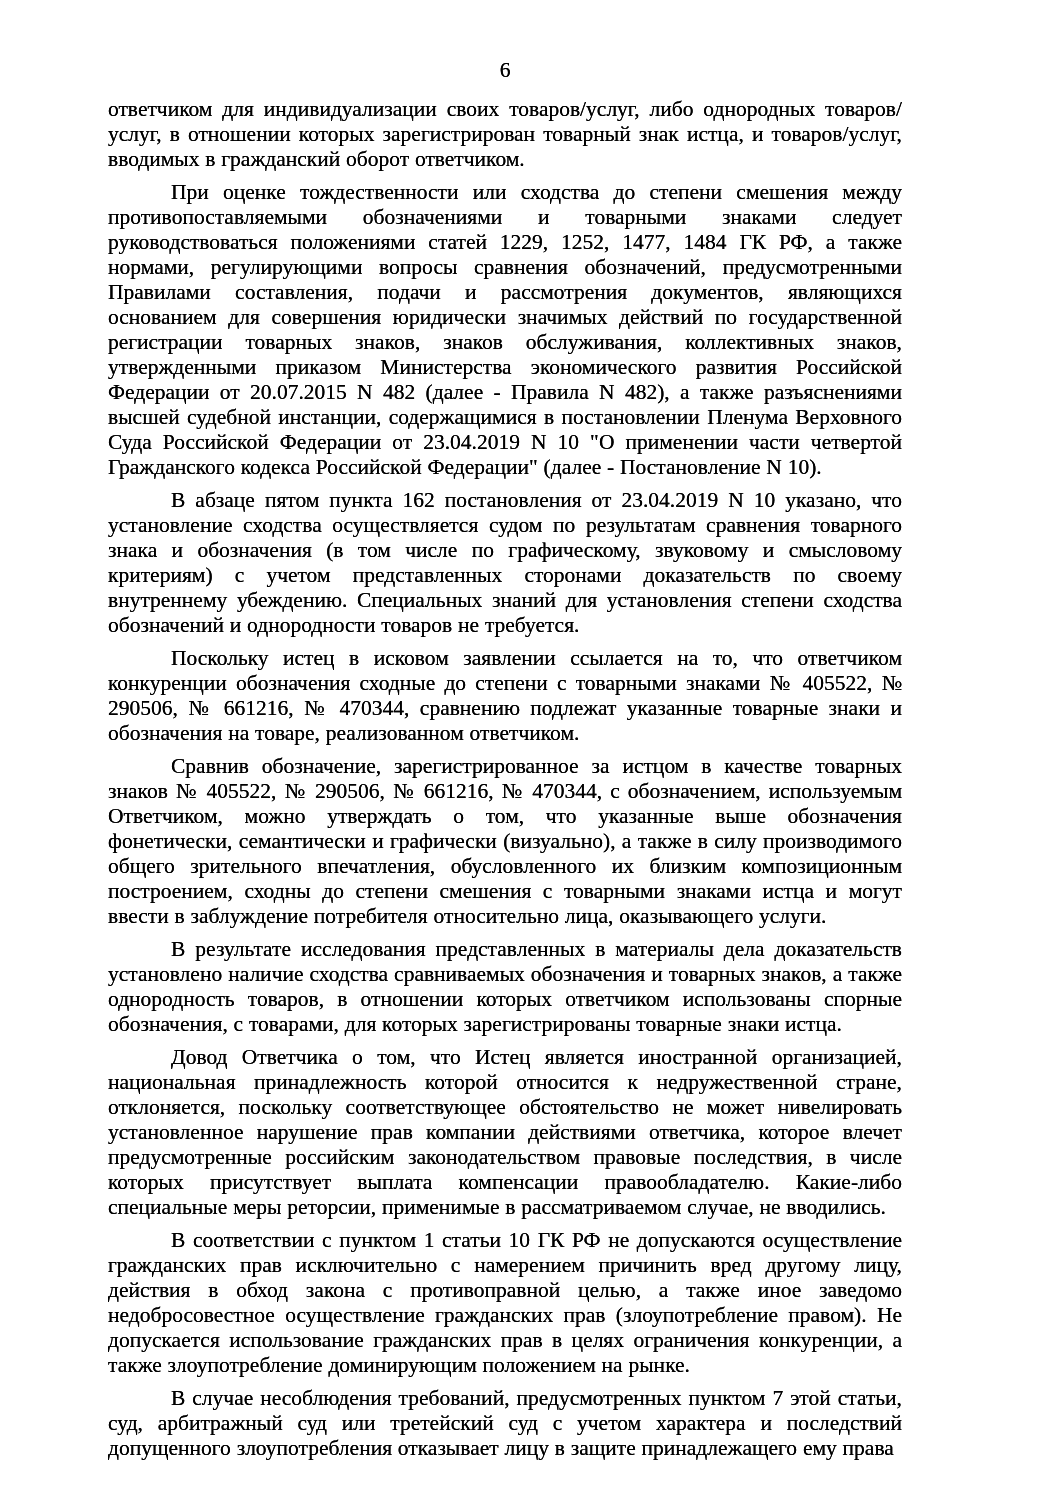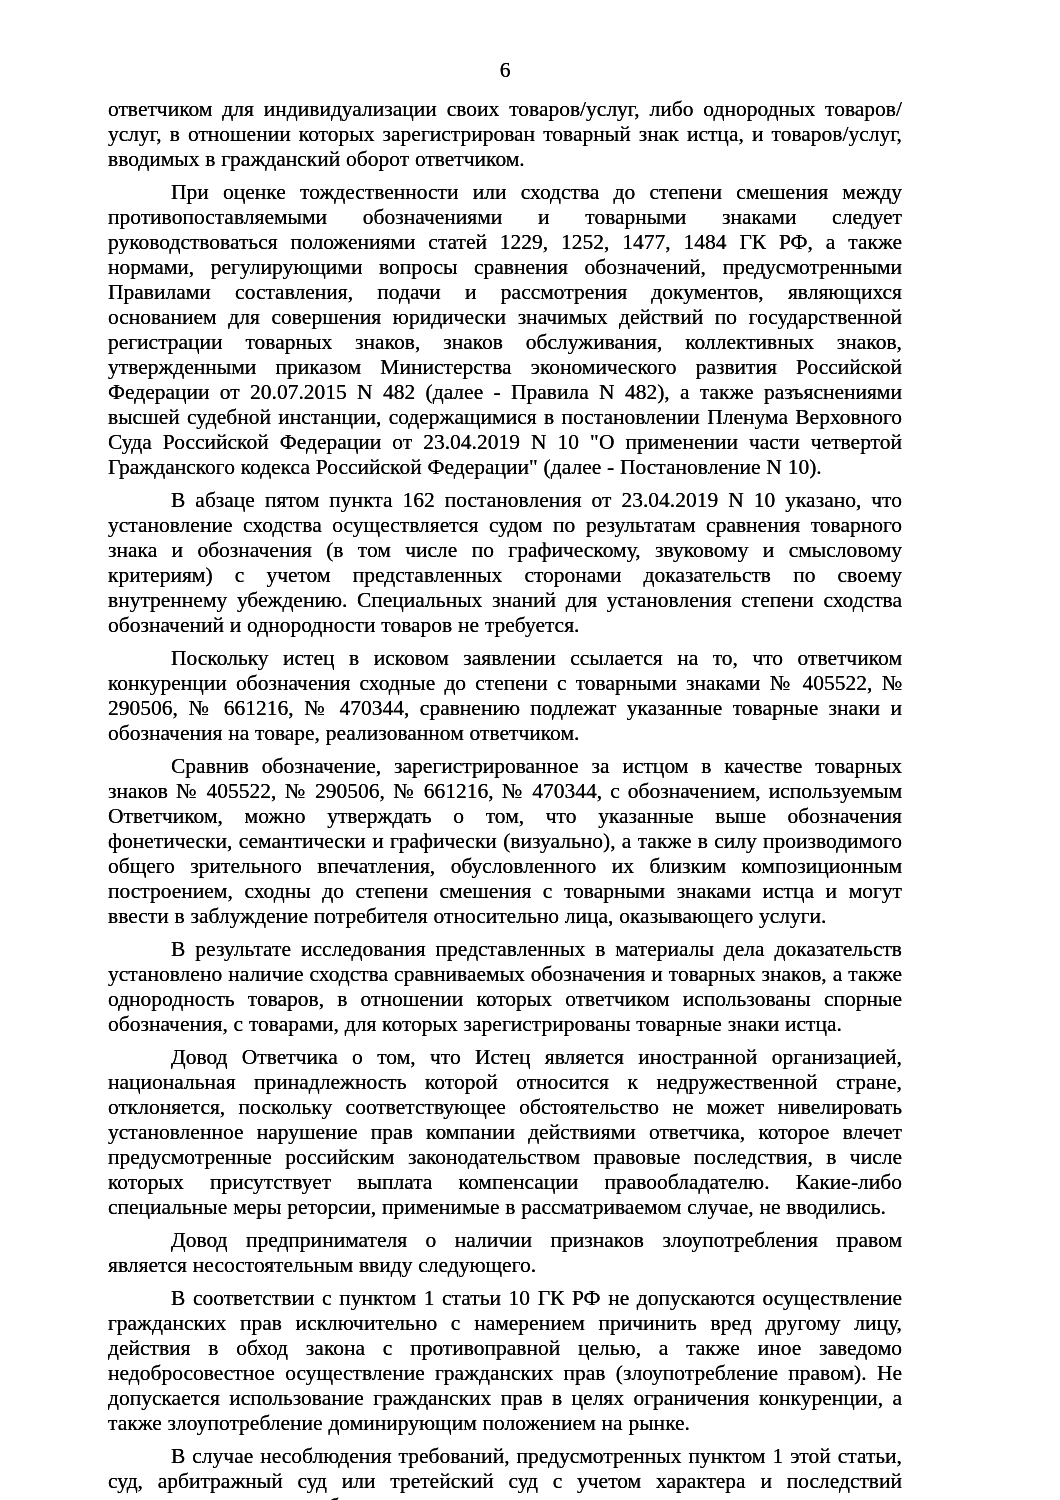--- a/index.html
+++ b/index.html
@@ -49,17 +49,16 @@
   <div class="page-number">6</div>
 
   <div class="content">
     <p class="no-indent">ответчиком для индивидуализации своих товаров/услуг, либо однородных товаров/услуг, в отношении которых зарегистрирован товарный знак истца, и товаров/услуг, вводимых в гражданский оборот ответчиком.</p>
     <p>При оценке тождественности или сходства до степени смешения между противопоставляемыми обозначениями и товарными знаками следует руководствоваться положениями статей 1229, 1252, 1477, 1484 ГК РФ, а также нормами, регулирующими вопросы сравнения обозначений, предусмотренными Правилами составления, подачи и рассмотрения документов, являющихся основанием для совершения юридически значимых действий по государственной регистрации товарных знаков, знаков обслуживания, коллективных знаков, утвержденными приказом Министерства экономического развития Российской Федерации от 20.07.2015 N 482 (далее - Правила N 482), а также разъяснениями высшей судебной инстанции, содержащимися в постановлении Пленума Верховного Суда Российской Федерации от 23.04.2019 N 10 "О применении части четвертой Гражданского кодекса Российской Федерации" (далее - Постановление N 10).</p>
     <p>В абзаце пятом пункта 162 постановления от 23.04.2019 N 10 указано, что установление сходства осуществляется судом по результатам сравнения товарного знака и обозначения (в том числе по графическому, звуковому и смысловому критериям) с учетом представленных сторонами доказательств по своему внутреннему убеждению. Специальных знаний для установления степени сходства обозначений и однородности товаров не требуется.</p>
     <p>Поскольку истец в исковом заявлении ссылается на то, что ответчиком конкуренции обозначения сходные до степени с товарными знаками № 405522, № 290506, № 661216, № 470344, сравнению подлежат указанные товарные знаки и обозначения на товаре, реализованном ответчиком.</p>
     <p>Сравнив обозначение, зарегистрированное за истцом в качестве товарных знаков № 405522, № 290506, № 661216, № 470344, с обозначением, используемым Ответчиком, можно утверждать о том, что указанные выше обозначения фонетически, семантически и графически (визуально), а также в силу производимого общего зрительного впечатления, обусловленного их близким композиционным построением, сходны до степени смешения с товарными знаками истца и могут ввести в заблуждение потребителя относительно лица, оказывающего услуги.</p>
     <p>В результате исследования представленных в материалы дела доказательств установлено наличие сходства сравниваемых обозначения и товарных знаков, а также однородность товаров, в отношении которых ответчиком использованы спорные обозначения, с товарами, для которых зарегистрированы товарные знаки истца.</p>
     <p>Довод Ответчика о том, что Истец является иностранной организацией, национальная принадлежность которой относится к недружественной стране, отклоняется, поскольку соответствующее обстоятельство не может нивелировать установленное нарушение прав компании действиями ответчика, которое влечет предусмотренные российским законодательством правовые последствия, в числе которых присутствует выплата компенсации правообладателю. Какие-либо специальные меры реторсии, применимые в рассматриваемом случае, не вводились.</p>
-    <p>Довод предпринимателя о наличии признаков злоупотребления правом является несостоятельным ввиду следующего.</p>
     <p>В соответствии с пунктом 1 статьи 10 ГК РФ не допускаются осуществление гражданских прав исключительно с намерением причинить вред другому лицу, действия в обход закона с противоправной целью, а также иное заведомо недобросовестное осуществление гражданских прав (злоупотребление правом). Не допускается использование гражданских прав в целях ограничения конкуренции, а также злоупотребление доминирующим положением на рынке.</p>
-    <p>В случае несоблюдения требований, предусмотренных пунктом 1 этой статьи, суд, арбитражный суд или третейский суд с учетом характера и последствий допущенного злоупотребления отказывает лицу в защите принадлежащего ему права</p>
+    <p>В случае несоблюдения требований, предусмотренных пунктом 7 этой статьи, суд, арбитражный суд или третейский суд с учетом характера и последствий допущенного злоупотребления отказывает лицу в защите принадлежащего ему права</p>
   </div>
 </div>
 
 </body></html>

